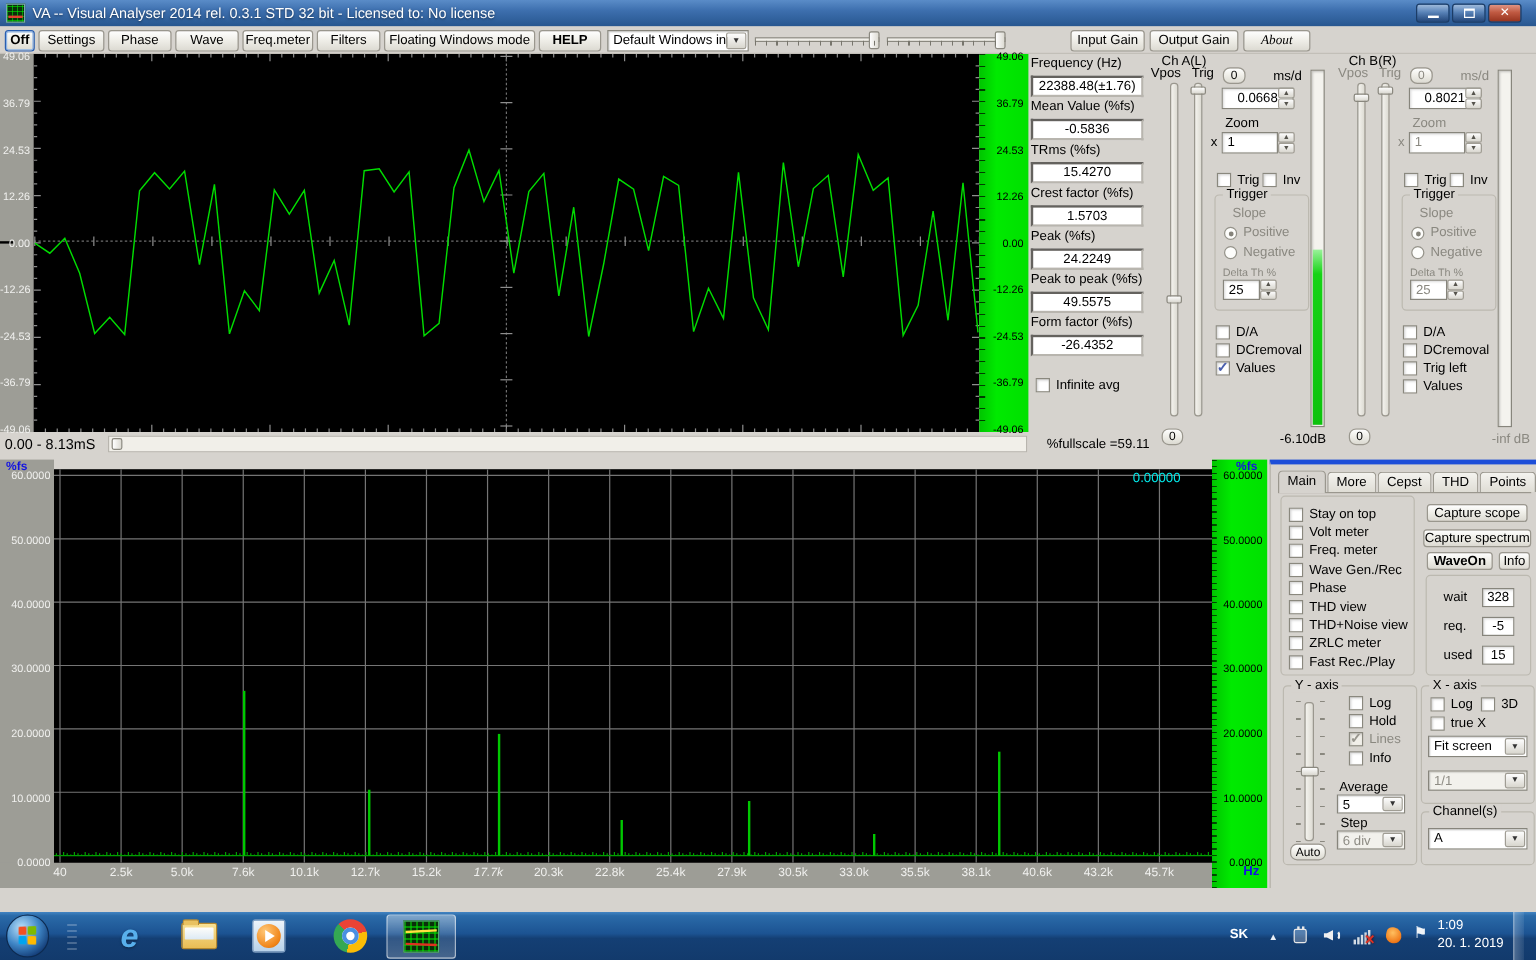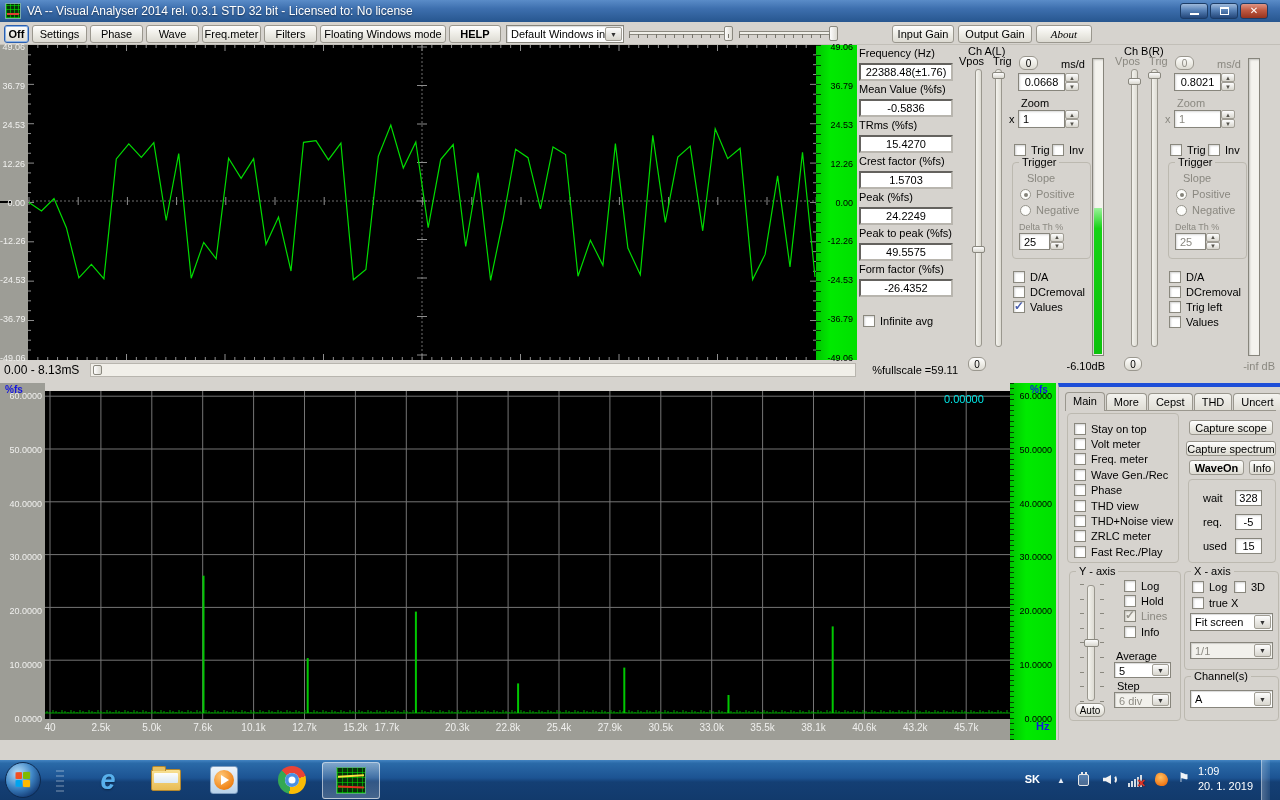--- a/index.html
+++ b/index.html
@@ -109,21 +109,21 @@
   .ch-vt span:last-child { margin-left:9px; }
   .vslider { position:absolute; top:24px; width:7px; height:278px; border:1px solid #9a978e; border-radius:3px;
     background:linear-gradient(90deg,#f4f3ee,#dddbd3); }
   .vs1 { left:19px; } .vs2 { left:39px; }
   .vthumb { position:absolute; left:-4px; width:13px; height:7px; background:linear-gradient(#fdfdfd,#d9d7cf);
     border:1px solid #8a887f; border-radius:2px; }
   #cha .vs1 .vthumb { top:176px; } #cha .vs2 .vthumb { top:2px; }
   #chb .vs1 .vthumb { top:8px; } #chb .vs2 .vthumb { top:2px; }
   .zero-top { position:absolute; left:63px; top:11px; width:19px; height:14px; border-radius:6px; font-size:10px; }
   .msd { position:absolute; left:105px; top:13px; font-size:11px; }
-  .ms-field { position:absolute; left:62px; top:28px; width:47px; height:18px; justify-content:center; }
+  .ms-field { position:absolute; left:62px; top:28px; width:60px; height:18px; justify-content:center; }
   .ms-spin { left:109px; top:28px; height:18px; }
   .zoom-lbl { position:absolute; left:65px; top:52px; font-size:11px; }
   .x-pref { position:absolute; left:53px; top:68px; font-size:11px; }
   .zoom-field { position:absolute; left:62px; top:65px; width:47px; height:18px; padding-left:4px; }
   .zoom-spin { left:109px; top:65px; height:18px; }
   .trig-cb { position:absolute; left:58px; top:99px; }
   .inv-cb { position:absolute; left:96px; top:99px; }
   .trigger-gb { left:56px; top:117px; width:79px; height:97px; }
   .slope-lbl { position:absolute; left:14px; top:9px; font-size:11px; }
   .rad1 { position:absolute; left:7px; top:25px; } .rad2 { position:absolute; left:7px; top:41px; }
@@ -1200,21 +1200,21 @@
     <div id="tabs">
 
         <div class="tab active"><span>Main</span></div>
 
         <div class="tab"><span>More</span></div>
 
         <div class="tab"><span>Cepst</span></div>
 
         <div class="tab"><span>THD</span></div>
 
-        <div class="tab"><span>Uncert</span></div>
+        <div class="tab"><span>Points</span></div>
       </div>
     <div class="gbox" id="main-checks-gb">
       <div id="main-checks">
 
           <div class="cbrow">
             <span class="chk chk-state"></span>
             <span>Stay on top</span>
           </div>
 
           <div class="cbrow">
@@ -1408,21 +1408,21 @@
       <div id="show-desktop"></div>
     </div>
   </div>
 <span class="xlab" style="left: 27px;">40</span>
     <span class="xlab" style="left: 77.9px;">2.5k</span>
     <span class="xlab" style="left: 128.8px;">5.0k</span>
     <span class="xlab" style="left: 179.7px;">7.6k</span>
     <span class="xlab" style="left: 230.6px;">10.1k</span>
     <span class="xlab" style="left: 281.5px;">12.7k</span>
     <span class="xlab" style="left: 332.4px;">15.2k</span>
-    <span class="xlab" style="left: 364px;">17.7k</span>
+    <span class="xlab" style="left: 384px; font-style: italic;">17.7k</span>
     <span class="xlab" style="left: 434.2px;">20.3k</span>
     <span class="xlab" style="left: 485.1px;">22.8k</span>
     <span class="xlab" style="left: 536px;">25.4k</span>
     <span class="xlab" style="left: 586.9px;">27.9k</span>
     <span class="xlab" style="left: 637.8px;">30.5k</span>
     <span class="xlab" style="left: 688.7px;">33.0k</span>
     <span class="xlab" style="left: 739.6px;">35.5k</span>
     <span class="xlab" style="left: 790.5px;">38.1k</span>
     <span class="xlab" style="left: 841.4px;">40.6k</span>
     <span class="xlab" style="left: 892.3px;">43.2k</span>

